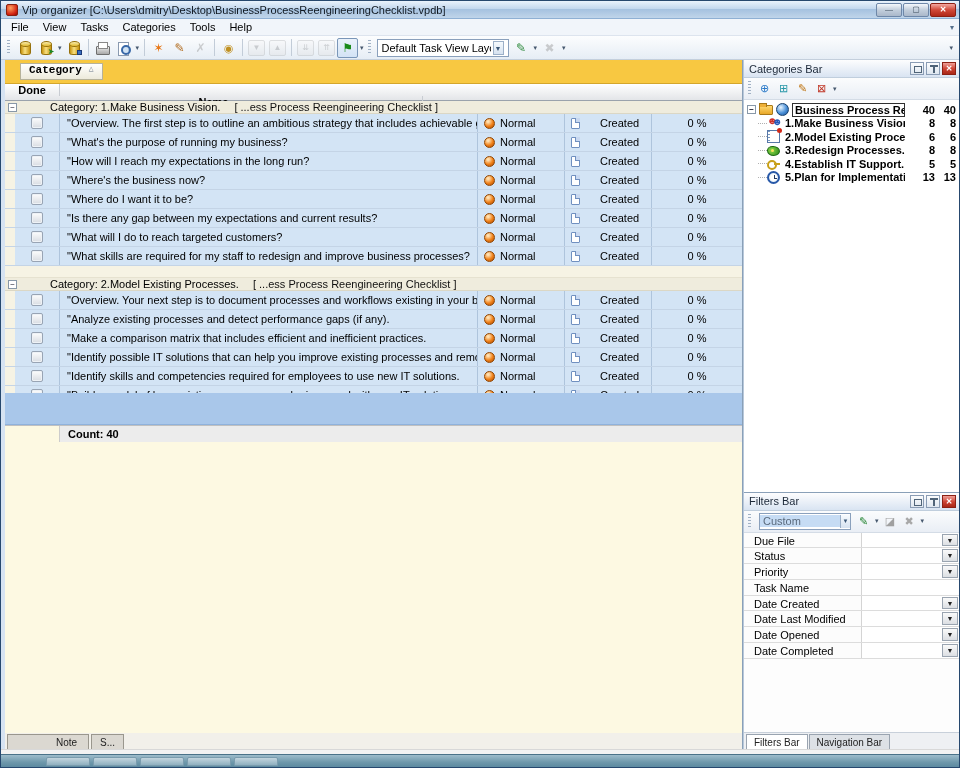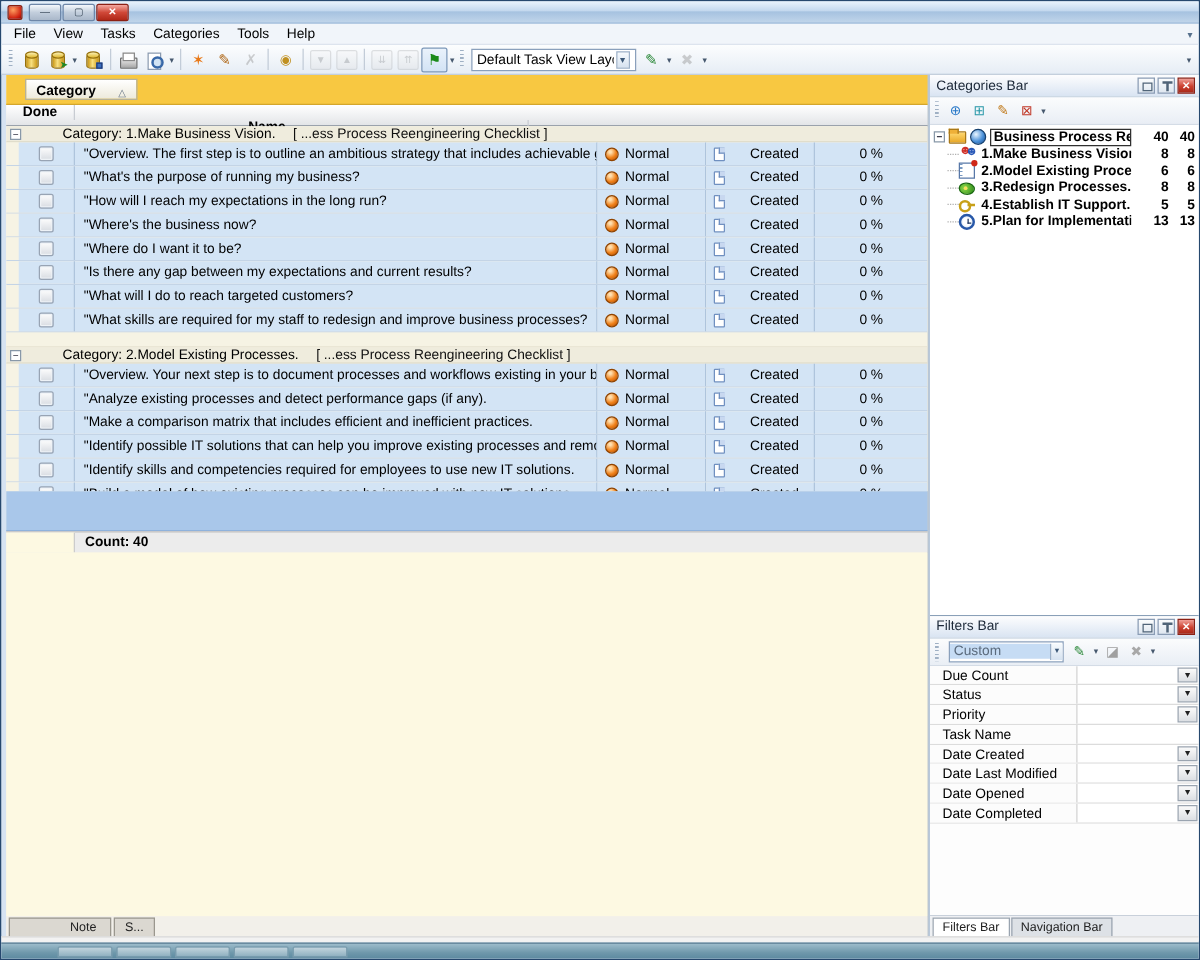--- a/index.html
+++ b/index.html
@@ -52,22 +52,22 @@
   .combo { height:18px; width:132px; background:#fff; border:1px solid #8aa0bc; display:flex; align-items:center; padding:0 4px; margin:0 2px; }
   .combo .cval { flex:1; white-space:nowrap; overflow:hidden; }
   .combo .carr { width:11px; height:14px; background:linear-gradient(#f6fafd,#d6e2f0); border:1px solid #9cb0c8; font-size:7px; color:#3c5878; text-align:center; line-height:13px; margin-left:2px; }
   .toolbar .right-overflow { margin-left:auto; }
 
   
   .main { display:flex; height:693px; padding-left:4px; }
   .left-col { width:739px; display:flex; flex-direction:column; border-right:1px solid #8aa0b8; background:#f6f3e4; }
 
   .groupby { height:24px; background:#f8c841; border-bottom:1px solid #d4a62c; display:flex; align-items:center; padding-left:15px; }
-  .groupbtn { height:17px; display:flex; align-items:flex-end; gap:18px; padding:0 8px; font-weight:bold;
-    background:linear-gradient(#ffffff,#edeadb); border:1px solid #b6b29a; }
+  .groupbtn { height:17px; display:flex; align-items:flex-start; gap:7px; padding:0 8px; font-weight:bold;
+    background:linear-gradient(#ffffff,#edeadb); border:1px solid #b6b29a;font-family:Liberation Mono, monospace; }
   .sort-tri { font-size:8px; color:#6a7888; font-weight:normal; }
 
   .colheader { height:17px; display:flex; background:linear-gradient(#ffffff,#e3e5e8); border-bottom:1px solid #9aa2ac; font-weight:bold;flex-direction:column; }
   .hc { border-right:1px solid #c8ccd2; display:flex; align-items:center; justify-content:center; height:100%; }
   .hc-done { width:55px; } .hc-name { width:418px; } .hc-prio { width:87px; } .hc-status { width:87px; } .hc-complete { flex:1; border-right:none; }
   .hdr-filter { width:14px; height:13px; margin-left:6px; border:1px solid #98a4b4; background:linear-gradient(#fcfcfc,#dcdfe4);
     font-size:7px; color:#334; display:flex; align-items:center; justify-content:center; font-weight:normal; }
 
   .grid-rows { flex:1; overflow:hidden; display:flex; flex-direction:column; background:#f6f3e4; }
   .group-row { height:13px; flex:0 0 13px; background:#efecdd; border-bottom:1px solid #dbd7c5; display:flex; align-items:center; font-size:11px; }
@@ -159,20 +159,21 @@
   .seg { position:absolute; top:2px; height:9px; width:44px; background:linear-gradient(#c3d5de,#8fb0c0); border:1px solid #7a9cae; border-radius:2px 2px 0 0; }
   .watermark { position:absolute; right:2px; bottom:2px; font-family:"DejaVu Sans Mono", monospace; font-weight:bold; font-size:17px; letter-spacing:0; color:#6e1010; text-shadow:1px 1px 0 #f4f4f4; z-index:20; }
 </style>
 </head>
 <body>
 
 <div class="window">
 
   <div class="titlebar">
     <span class="app-icon"></span>
+    <span class="title-text">Vip organizer [C:\Users\dmitry\Desktop\BusinessProcessReengineeringChecklist.vpdb]</span>
     <span class="winbtn">—</span>
     <span class="winbtn">▢</span>
     <span class="winbtn close">✕</span>
   </div>
 
   <div class="menubar" id="menubar">
     <span class="menu-item">File</span>
       <span class="menu-item">View</span>
       <span class="menu-item">Tasks</span>
       <span class="menu-item">Categories</span>
@@ -620,21 +621,21 @@
           <span class="pbtn">
               <span style="color:#a0a0a0;">◪</span>
             </span>
           <span class="pbtn">
               <span style="color:#a8a8a8;">✖</span>
             </span>
           <span class="dd">▾</span>
         </div>
         <div id="filter-rows">
             <div class="filter-row">
-              <span class="f-label">Due Count</span>
+              <span class="f-label">Due File</span>
               <span class="f-value"></span>
               <span class="f-drop">▼</span>
             </div>
             <div class="filter-row">
               <span class="f-label">Status</span>
               <span class="f-value"></span>
               <span class="f-drop">▼</span>
             </div>
             <div class="filter-row">
               <span class="f-label">Priority</span>

